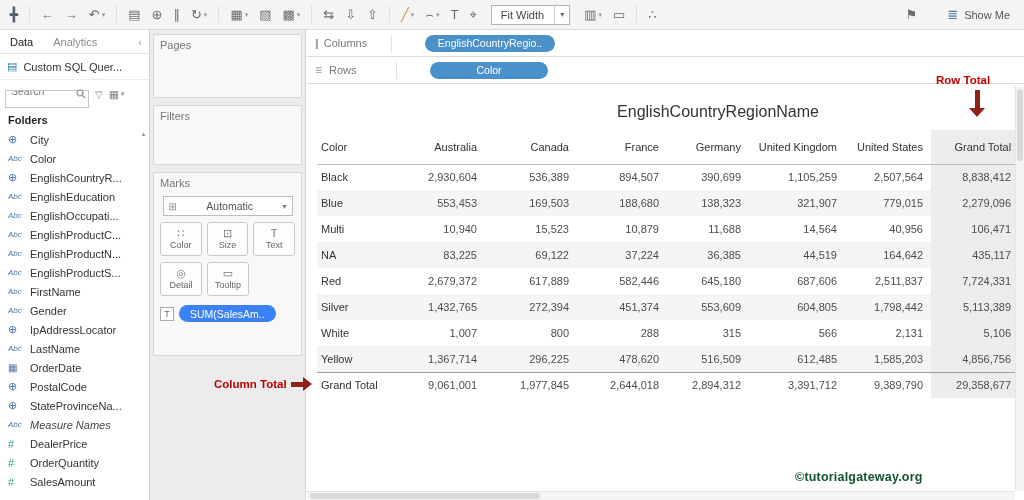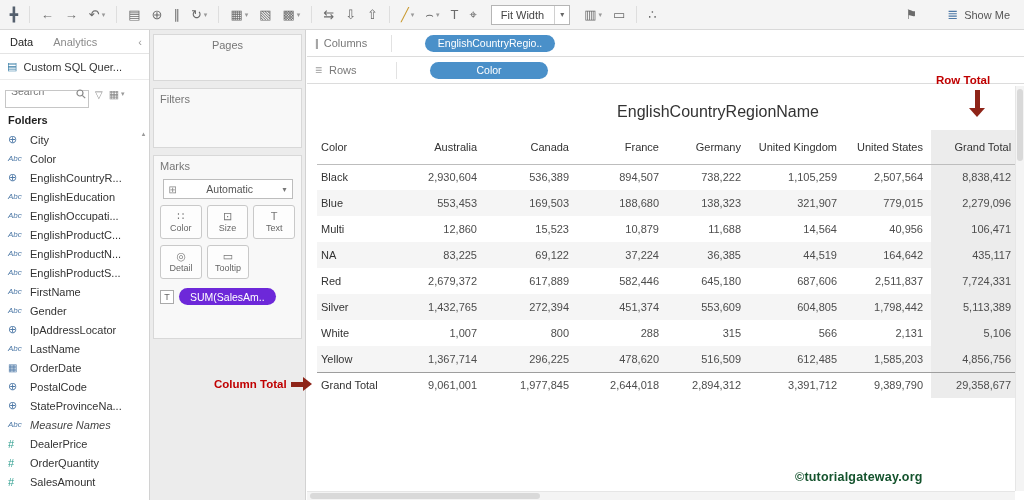--- a/index.html
+++ b/index.html
@@ -47,35 +47,35 @@
 .fi.date { font-size:10px; }
 .fi.num { color:#2f9e8f; font-size:11px; }
 .field-label { font-size:11px; color:#333; }
 .field-label.italic { font-style:italic; color:#444; }
 .list-scrollbar { position:absolute; top:100px; right:1px; width:9px; color:#9a9a9a; font-size:7px; text-align:center; cursor:pointer; }
 
 
 .shelfpane { position:absolute; top:30px; left:150px; width:156px; bottom:0; background:#ececec; border-right:1px solid #d2d2d2; padding:4px 3px; }
 .shelf-card { background:#f8f8f8; border:1px solid #d8d8d8; margin-bottom:7px; padding:4px 6px; }
 .card-label { color:#777; font-size:11px; }
-#pages-card { height:47px;text-align:center; }
+#pages-card { height:64px; }
 #filters-card { height:60px; }
 #marks-card { height:184px; }
 .mark-type { margin:7px auto 2px; width:130px; height:20px; border:1px solid #bdbdbd; background:#fff; display:flex; align-items:center; padding:0 5px; gap:5px; color:#555; cursor:pointer; }
 .mt-icon { color:#888; font-size:10px; }
 .mt-label { flex:1; text-align:center; font-size:10.5px; }
 .mt-caret { font-size:8px; color:#777; }
 .marks-row { display:flex; gap:5px; margin-top:6px; }
 .mark-btn { width:42px; height:34px; border:1px solid #c9c9c9; border-radius:3px; background:#fdfdfd; display:flex; flex-direction:column; align-items:center; justify-content:center; cursor:pointer; gap:1px; }
 .mb-icon { font-size:11px; color:#777; line-height:1; }
 .mb-label { font-size:9px; color:#666; }
 .pill-row { display:flex; align-items:center; gap:5px; margin-top:9px; }
 .t-chip { width:14px; height:14px; border:1px solid #aaa; font-size:9px; color:#666; display:flex; align-items:center; justify-content:center; background:#fff; cursor:pointer; }
 .pill { height:17px; border-radius:9px; background:#4a90c9; color:#fff; font-size:10.5px; display:inline-flex; align-items:center; justify-content:center; padding:0 13px; cursor:pointer; white-space:nowrap; min-width:118px; }
-.pill.green { background:#6d28d9; min-width:0; padding:0 11px; }
+.pill.green { background:#3b82f6; min-width:0; padding:0 11px; }
 
 
 .viewarea { position:absolute; top:30px; left:307px; right:0; bottom:0; background:#fff; }
 .shelf-bar { height:27px; display:flex; align-items:center; border-bottom:1px solid #dcdcdc; padding-left:8px; gap:7px; background:#fff; }
 .sb-icon { color:#9a9a9a; }
 .cols-glyph { letter-spacing:-2px; font-size:10px; }
 .rows-glyph { font-size:12px; }
 .sb-label { color:#787878; font-size:11px; width:60px; }
 .shelf-divider { width:1px; height:17px; background:#e2e2e2; margin-right:26px; }
 .sheet { position:absolute; top:56px; left:0; right:0; bottom:0; background:#fff; overflow:hidden; }
@@ -399,38 +399,38 @@
               <th>United States</th>
               <th class="gt">Grand Total</th>
             </tr>
           </thead>
           <tbody>
             <tr>
               <td class="rowlbl">Black</td>
               <td>2,930,604</td>
               <td>536,389</td>
               <td>894,507</td>
-              <td>738,222</td>
+              <td>390,699</td>
               <td>1,105,259</td>
               <td>2,507,564</td>
               <td class="gt">8,838,412</td>
             </tr>
             <tr>
               <td class="rowlbl">Blue</td>
               <td>553,453</td>
               <td>169,503</td>
               <td>188,680</td>
               <td>138,323</td>
               <td>321,907</td>
               <td>779,015</td>
               <td class="gt">2,279,096</td>
             </tr>
             <tr>
               <td class="rowlbl">Multi</td>
-              <td>12,860</td>
+              <td>10,940</td>
               <td>15,523</td>
               <td>10,879</td>
               <td>11,688</td>
               <td>14,564</td>
               <td>40,956</td>
               <td class="gt">106,471</td>
             </tr>
             <tr>
               <td class="rowlbl">NA</td>
               <td>83,225</td>

